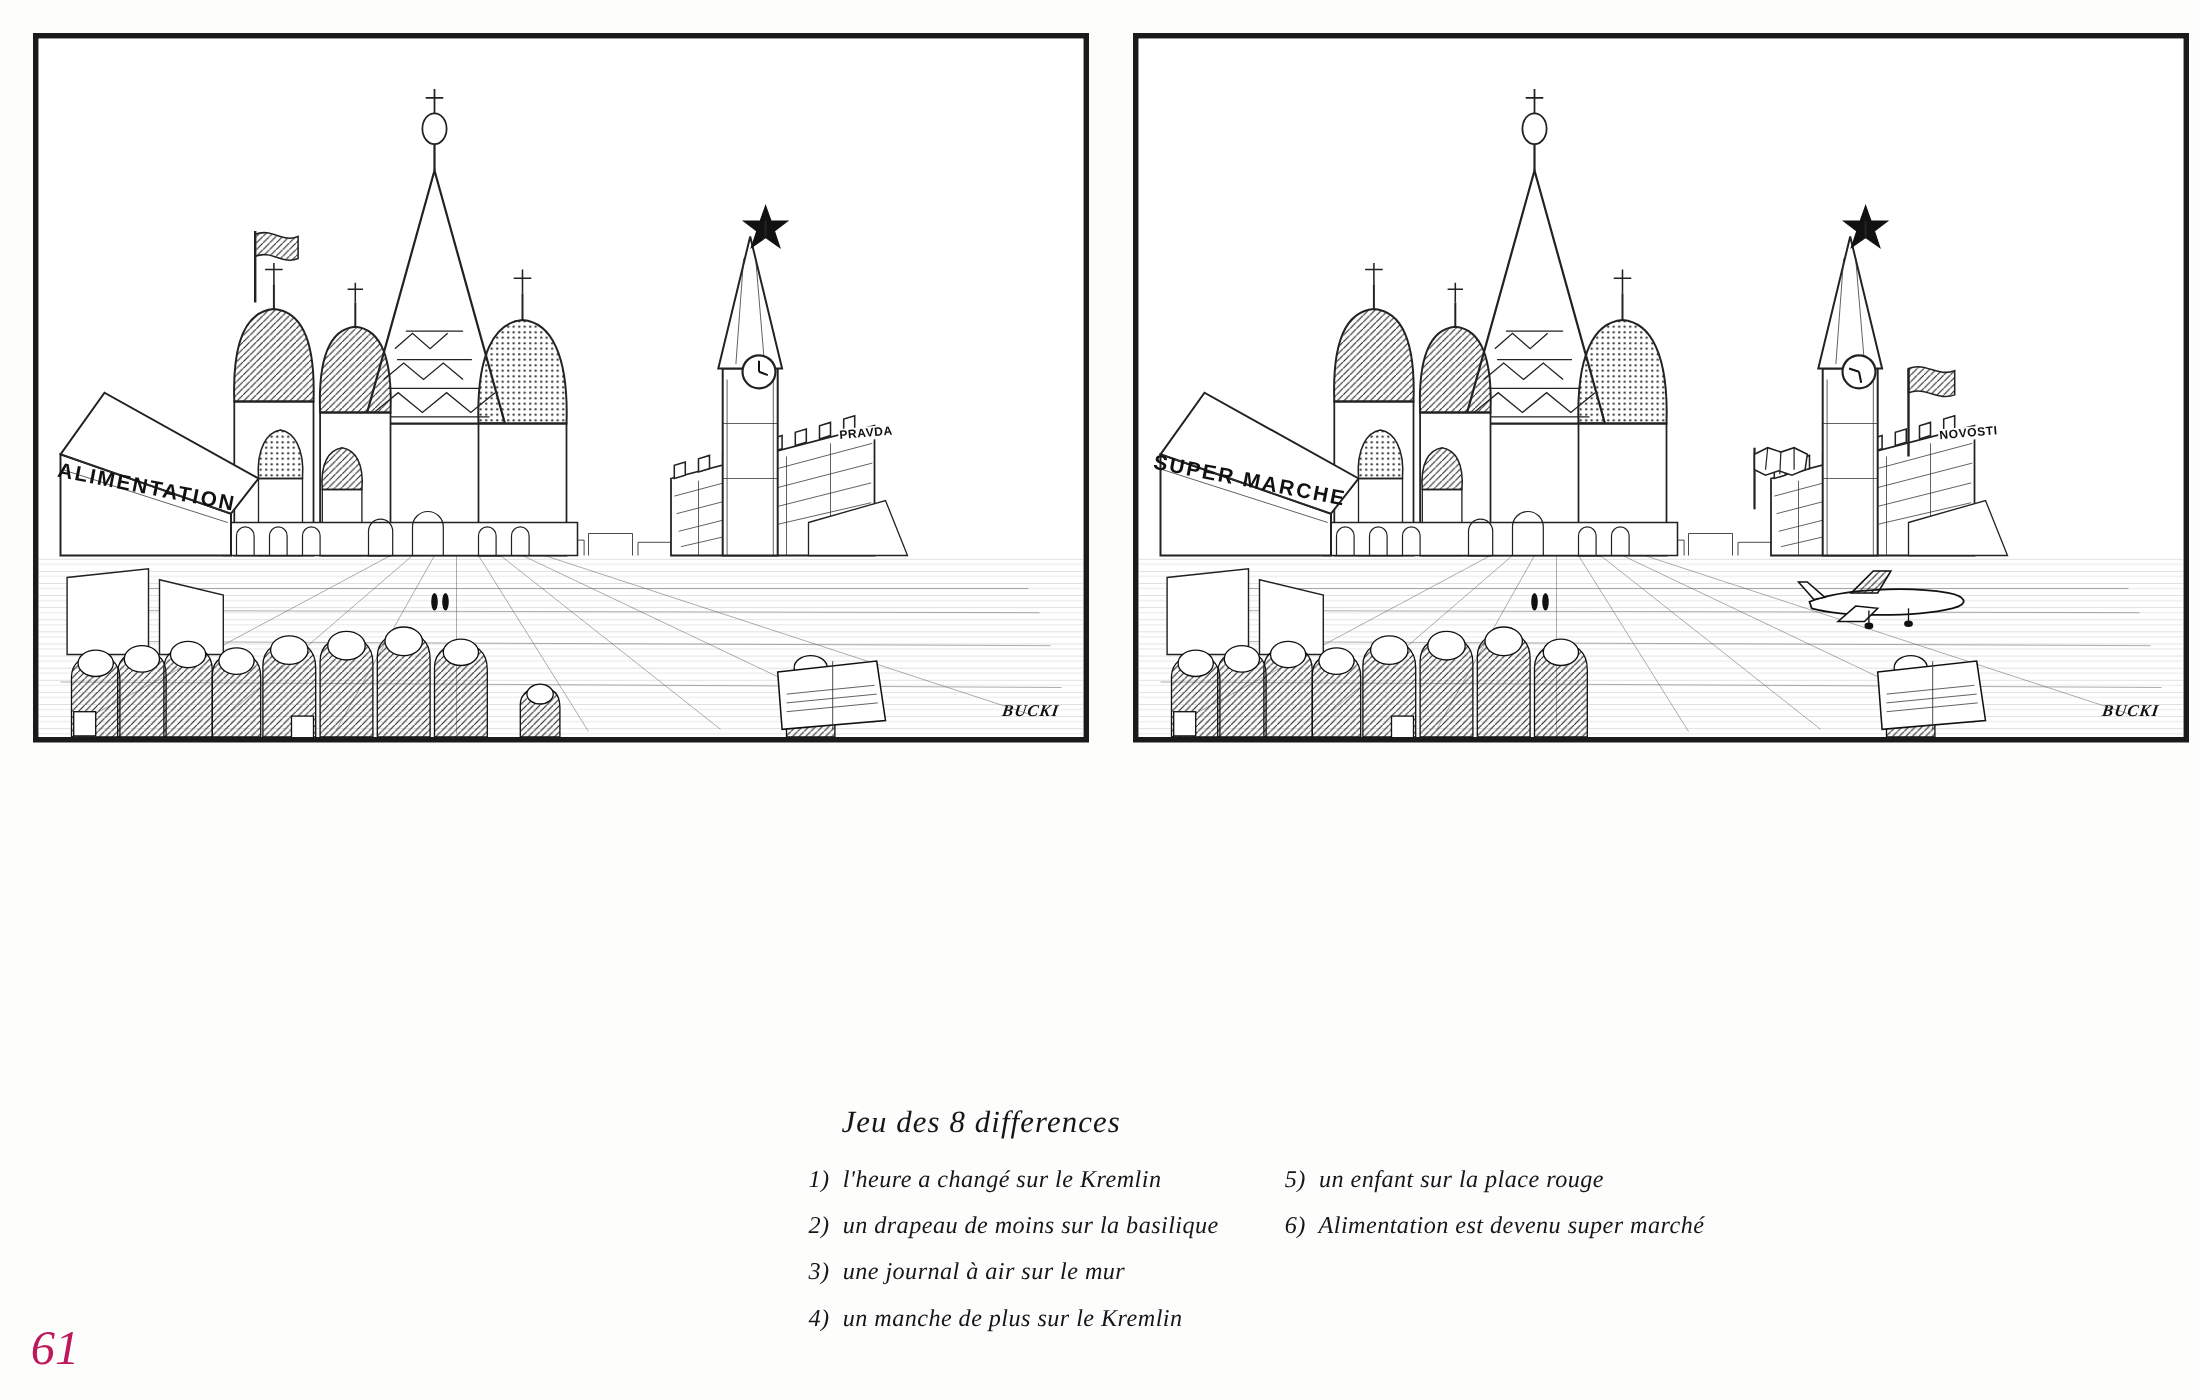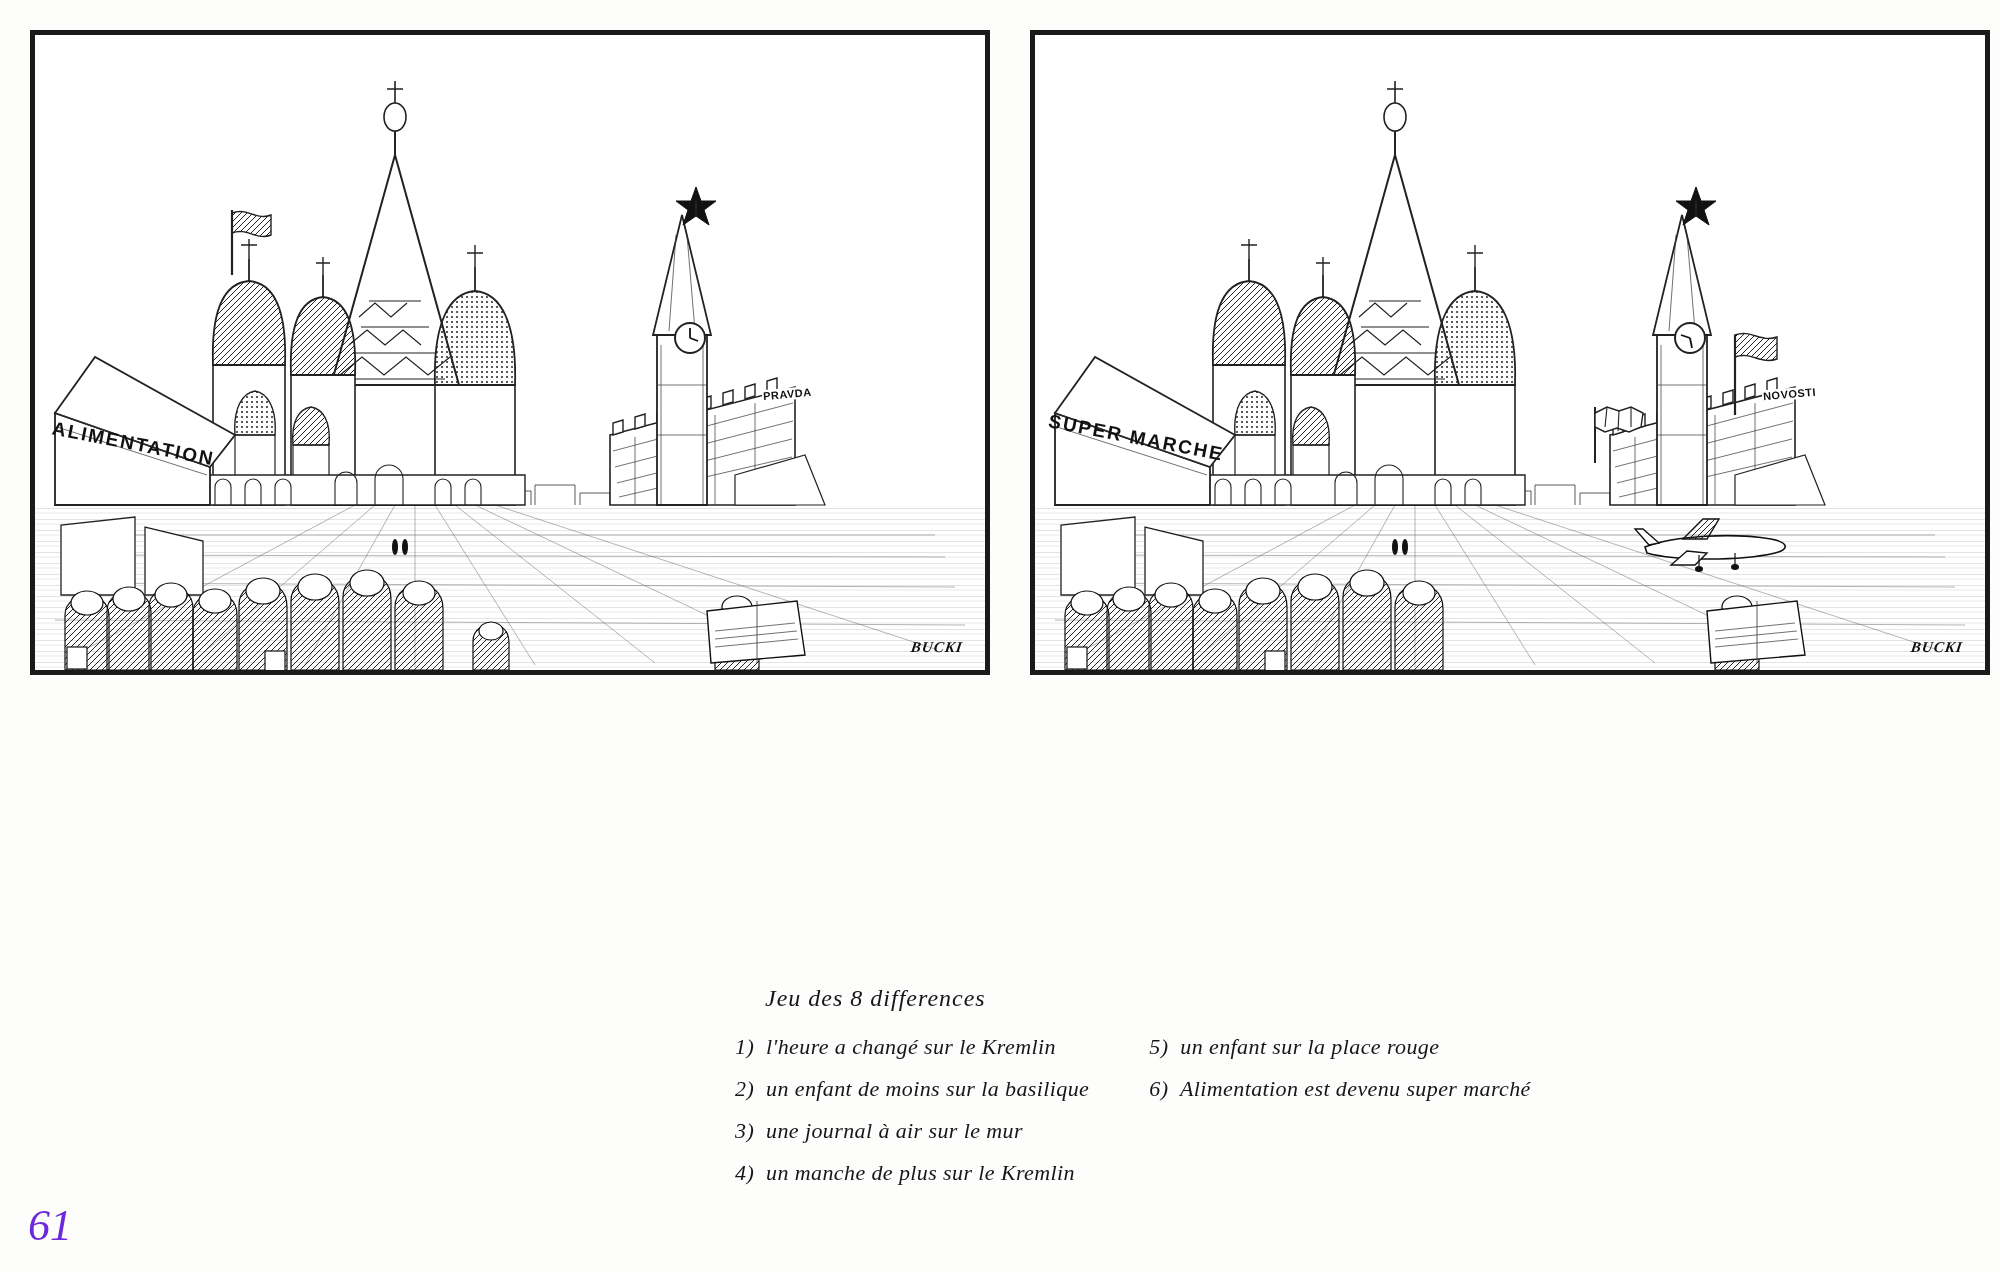--- a/index.html
+++ b/index.html
@@ -102,25 +102,26 @@
   .caption {
     position: absolute;
     left: 735px;
     top: 985px;
     width: 1120px;
     color: #15151c;
   }
   .caption-title {
     font-family: "Liberation Serif", serif;
     font-style: italic;
-    font-size: 24px;
+    font-size: 28px;
     letter-spacing: 1px;
     margin-left: 30px;
     margin-bottom: 22px;
     white-space: nowrap;
+    margin-top: 20px;
   }
   .clue-cols {
     display: flex;
     gap: 60px;
   }
   .clue-col {
     display: flex;
     flex-direction: column;
     gap: 16px;
   }
@@ -133,21 +134,21 @@
   }
   .clue .num { margin-right: 6px; }
 
   .page-number {
     position: absolute;
     left: 28px;
     top: 1200px;
     font-family: "Liberation Serif", serif;
     font-style: italic;
     font-size: 44px;
-    color: #6d28d9;
+    color: #be185d;
   }
 </style>
 </head>
 <body>
 
 <div class="page">
 
   <div class="panels">
 
     <div class="panel left">
@@ -578,21 +579,21 @@
   <div class="caption">
     <div class="caption-title">Jeu des 8 differences</div>
     <div class="clue-cols">
       <div class="clue-col">
         <div class="clue">
           <span class="num">1)</span>
           <span>l'heure a changé sur le Kremlin</span>
         </div>
         <div class="clue">
           <span class="num">2)</span>
-          <span>un enfant de moins sur la basilique</span>
+          <span>un drapeau de moins sur la basilique</span>
         </div>
         <div class="clue">
           <span class="num">3)</span>
           <span>une journal à air sur le mur</span>
         </div>
         <div class="clue">
           <span class="num">4)</span>
           <span>un manche de plus sur le Kremlin</span>
         </div>
       </div>

